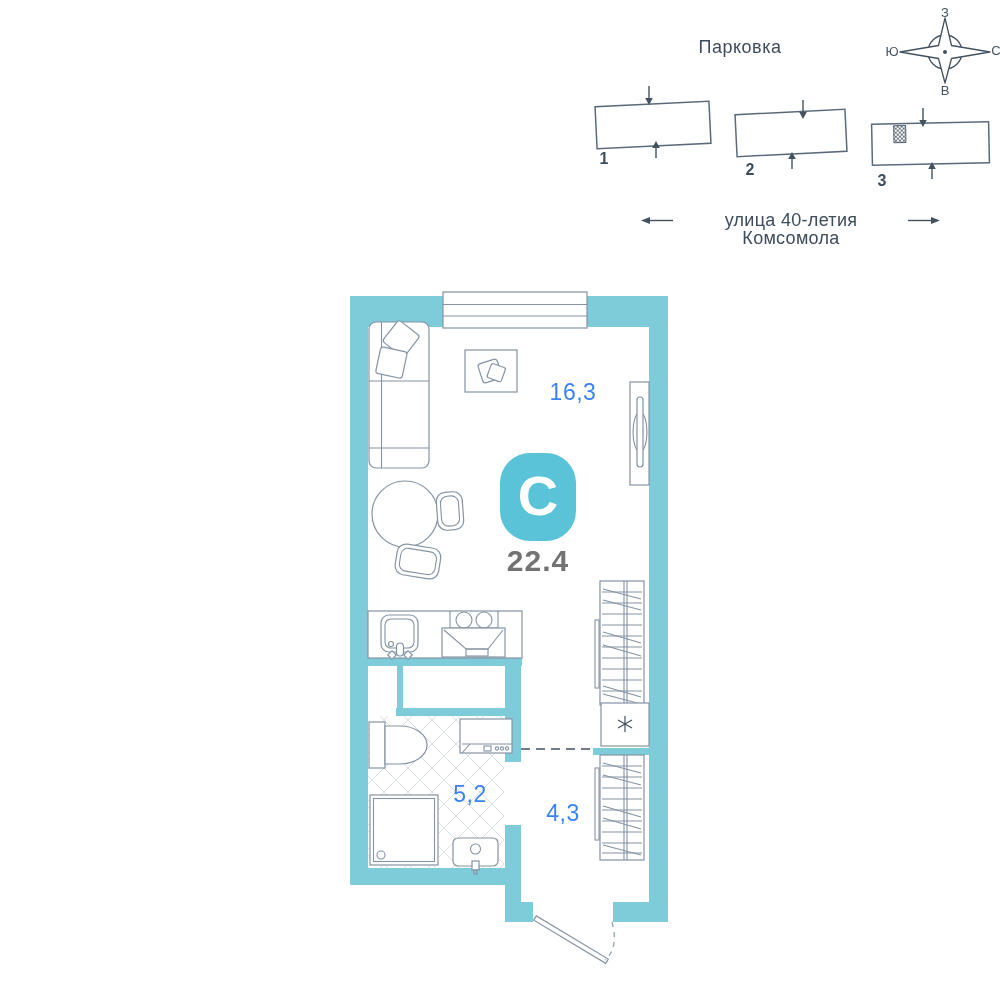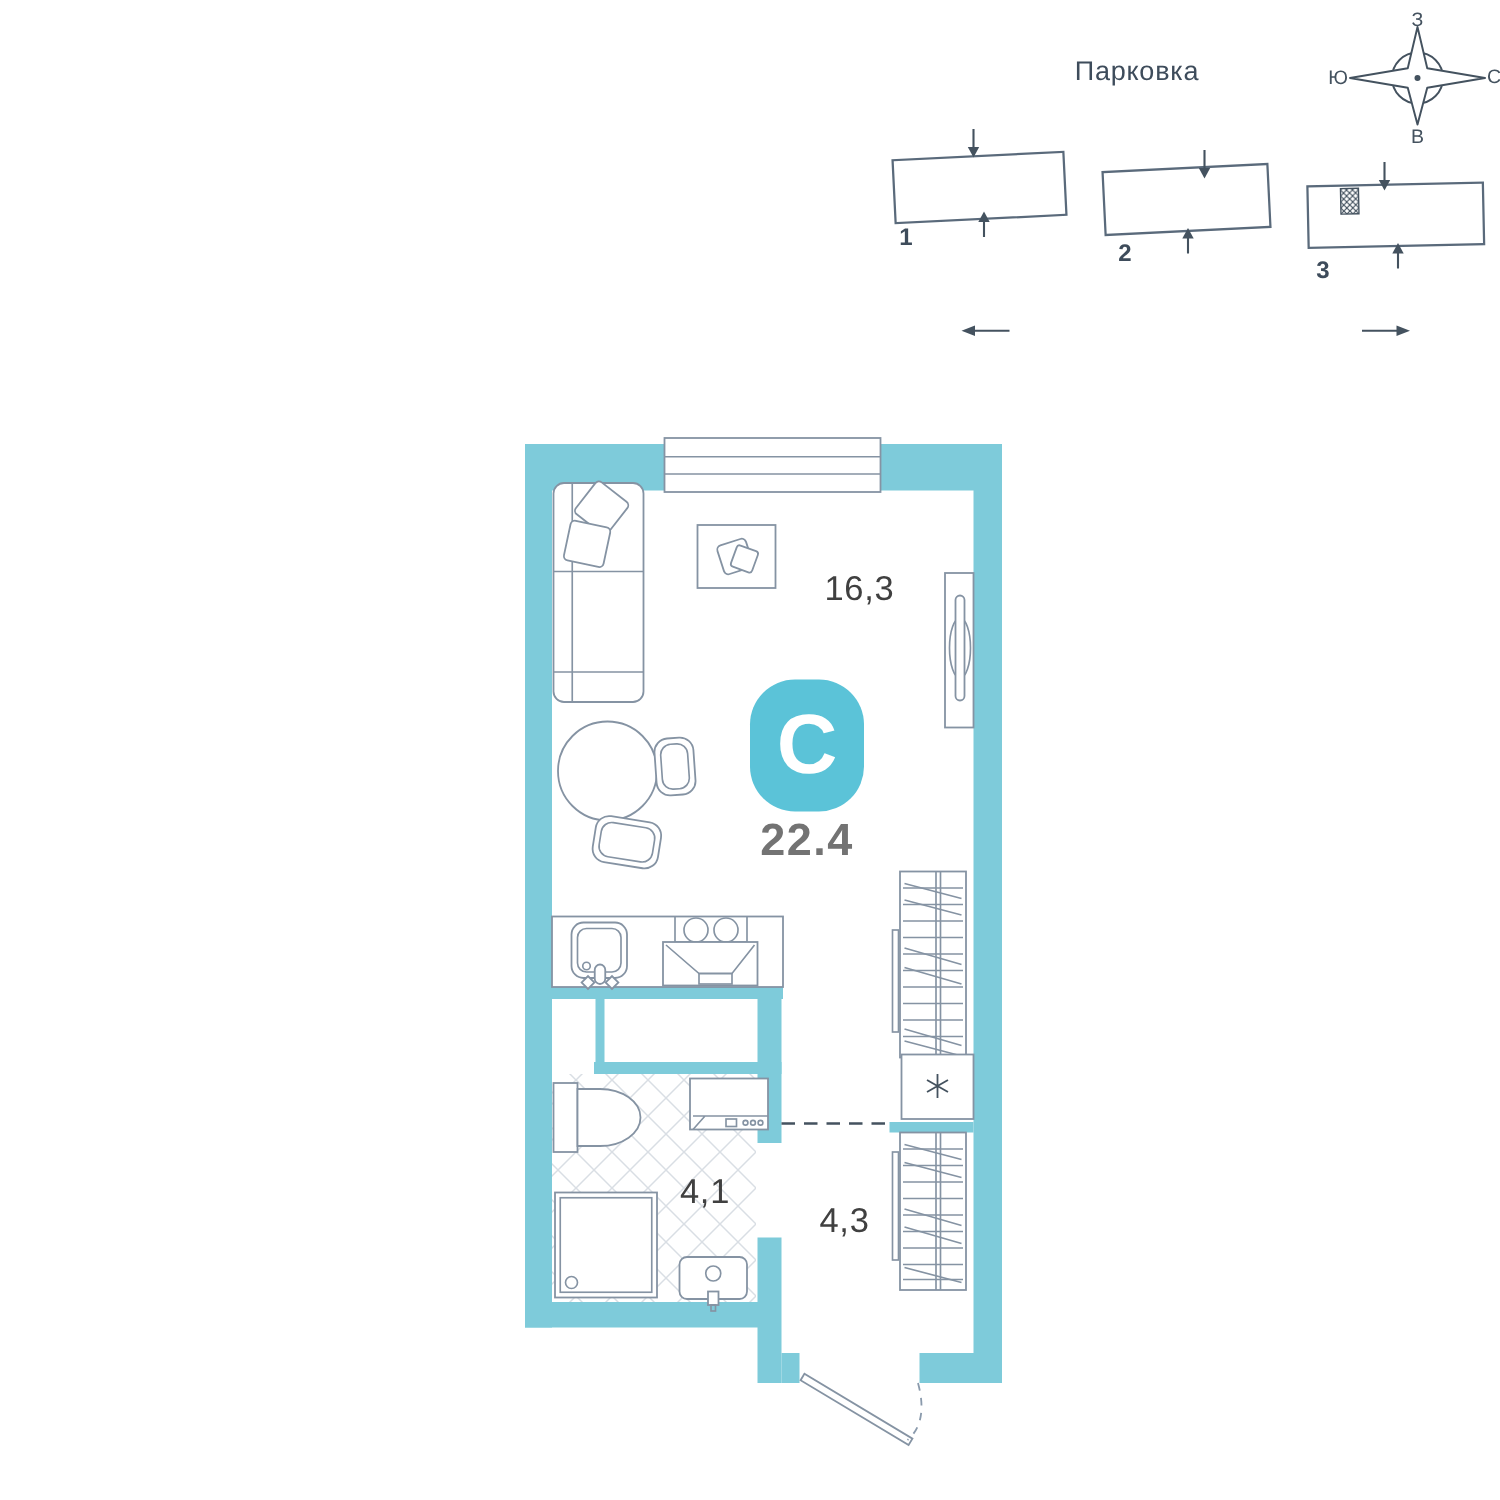--- a/index.html
+++ b/index.html
@@ -1,27 +1,27 @@
 <!DOCTYPE html>
 <html><head>
 <meta charset="utf-8">
 <style>
   html,body{margin:0;padding:0;background:#fff;}
   .stage{position:relative;width:1000px;height:1000px;background:#fff;
          font-family:"Liberation Sans",sans-serif;overflow:hidden;}
   .stage svg{position:absolute;left:0;top:0;}
   .lbl{position:absolute;color:#3e4c5b;text-align:center;line-height:1;}
-  .parking-title{left:658px;top:38px;width:200px;font-size:18px;letter-spacing:.5px;}
+  .parking-title{left:640px;top:38px;width:200px;font-size:18px;letter-spacing:.5px;}
   .street{left:681px;top:211px;width:220px;font-size:18px;letter-spacing:.3px;}
   .compass-l{width:16px;font-size:13px;color:#44525f;}
   .cl-top{left:937px;top:6px;}   .cl-bottom{left:937px;top:84px;}
   .cl-left{left:884px;top:45px;} .cl-right{left:988px;top:44px;}
   .bnum{width:16px;font-size:16px;font-weight:bold;color:#3e4c5b;}
   .b1{left:596px;top:151px;} .b2{left:742px;top:162px;} .b3{left:874px;top:173px;}
-  .area{width:80px;font-size:23px;color:#404040;letter-spacing:.5px;}
+  .area{width:80px;font-size:23px;color:#3b82f6;letter-spacing:.5px;}
   .a-living{left:533px;top:381px;} .a-bath{left:430px;top:783px;} .a-hall{left:523px;top:802px;}
   .logo{position:absolute;left:500px;top:453px;width:76px;height:88px;background:#5bc3d8;
         border-radius:30px;display:flex;align-items:center;justify-content:center;}
   .logo span{color:#fff;font-size:56px;font-weight:bold;transform:translateY(-2px);}
   .total{position:absolute;left:478px;top:544px;width:120px;text-align:center;
          font-size:30px;font-weight:bold;color:#737373;letter-spacing:1px;}
   
   .w{fill:#7ecbda;}                                  
   .f{fill:#fff;stroke:#8593a3;stroke-width:1.2;}     
   .s{fill:none;stroke:#8593a3;stroke-width:1.1;}     
@@ -220,32 +220,33 @@
     <path d="M521,749 H593" stroke="#44525f" stroke-width="1.6" stroke-dasharray="9 6" fill="none"></path>
 
     <g>
       <rect x="535" y="915.5" width="84" height="5" class="f" transform="rotate(31 535 918)"></rect>
       <path d="M612,922 Q619,948 605,960" stroke="#8a9aac" stroke-width="1.2" stroke-dasharray="5 5" fill="none"></path>
     </g>
   </g>
 </svg>
 
 <div class="lbl parking-title">Парковка</div>
+<div class="lbl street">улица 40-летия Комсомола</div>
 
 <div class="lbl compass-l cl-top">З</div>
 <div class="lbl compass-l cl-bottom">В</div>
 <div class="lbl compass-l cl-left">Ю</div>
 <div class="lbl compass-l cl-right">С</div>
 
 <div class="lbl bnum b1">1</div>
 <div class="lbl bnum b2">2</div>
 <div class="lbl bnum b3">3</div>
 
 <div class="lbl area a-living">16,3</div>
-<div class="lbl area a-bath">4,1</div>
+<div class="lbl area a-bath">5,2</div>
 <div class="lbl area a-hall">4,3</div>
 
 <div class="logo">
   <span>С</span>
 </div>
 <div class="total">22.4</div>
 
 </div>
 
 </body></html>

